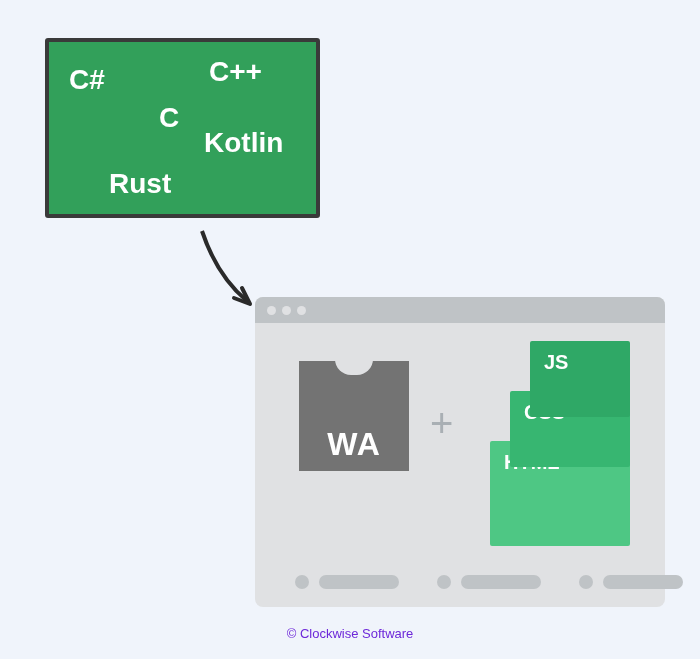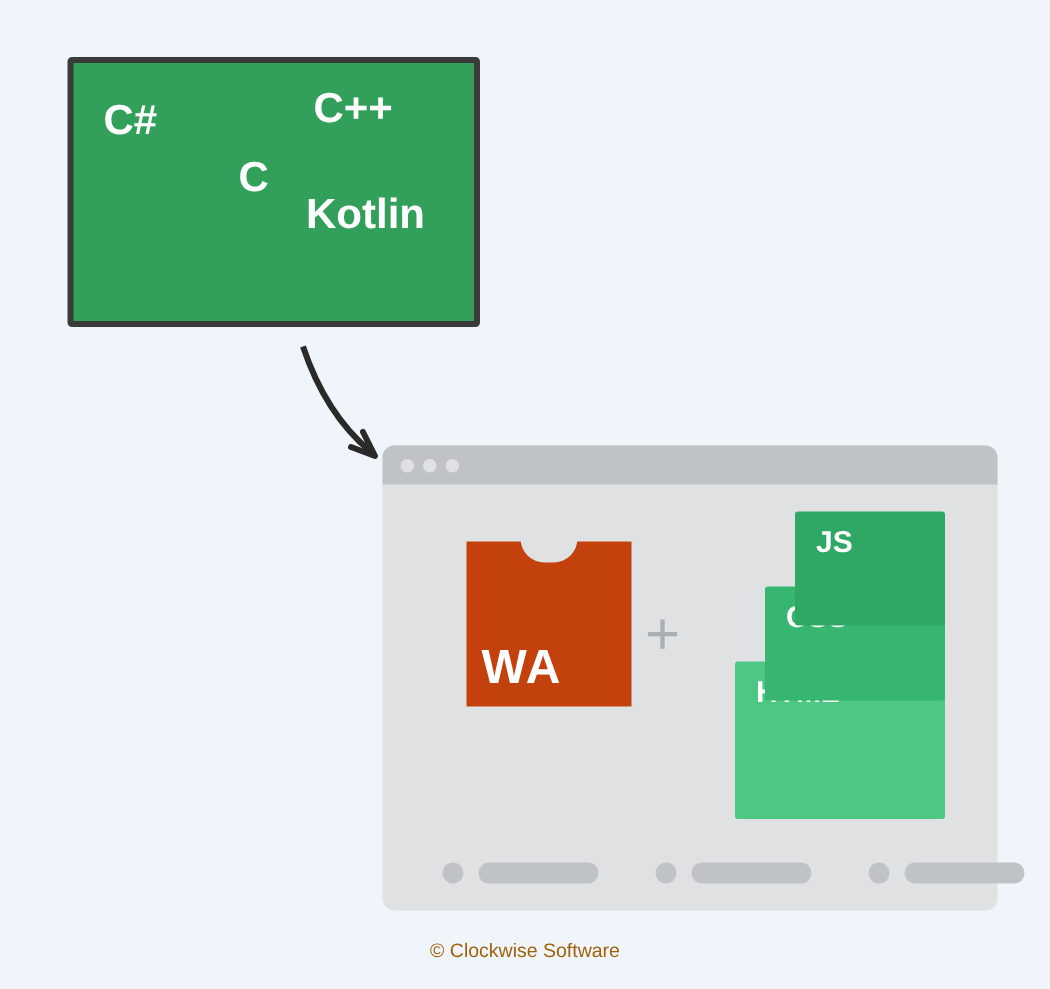--- a/index.html
+++ b/index.html
@@ -63,28 +63,28 @@
       border-radius: 50%;
       background: #e0e1e3;
     }
     .browser-content {
       position: relative;
       width: 100%;
       height: calc(100% - 26px);
     }
     .wa-box {
       position: absolute;
-      left: 56px;
+      left: 44px;
       top: 38px;
       width: 110px;
       height: 110px;
-      background: #c2410c;
+      background: #737373;
       display: flex;
       align-items: flex-end;
-      justify-content: flex-start;
+      justify-content: center;
       padding: 8px 10px;
     }
     .wa-notch {
       position: absolute;
       top: -2px;
       left: 50%;
       transform: translateX(-50%);
       width: 38px;
       height: 16px;
       background: #e0e1e3;
@@ -145,32 +145,33 @@
       height: 14px;
       border-radius: 7px;
       background: #bfc3c6;
     }
     .copyright {
       position: absolute;
       bottom: 18px;
       left: 0;
       width: 100%;
       text-align: center;
-      color: #a16207;
+      color: #6d28d9;
       font-size: 13px;
     }
   </style>
 </head>
 <body>
 
 <div class="green-board">
   <span class="lang-cs">C#</span>
   <span class="lang-cpp">C++</span>
   <span class="lang-c">C</span>
   <span class="lang-kotlin">Kotlin</span>
+  <span class="lang-rust">Rust</span>
 </div>
 
 <svg class="arrow" width="80" height="90" viewBox="0 0 80 90">
   <path d="M 10 5 Q 25 50 55 75" stroke="#2a2a2a" stroke-width="4" fill="none"></path>
   <path d="M 42 72 L 58 78 L 50 62" stroke="#2a2a2a" stroke-width="4" fill="none" stroke-linejoin="round" stroke-linecap="round"></path>
 </svg>
 
 <div class="browser">
   <div class="browser-bar">
     <div class="browser-dot"></div>

